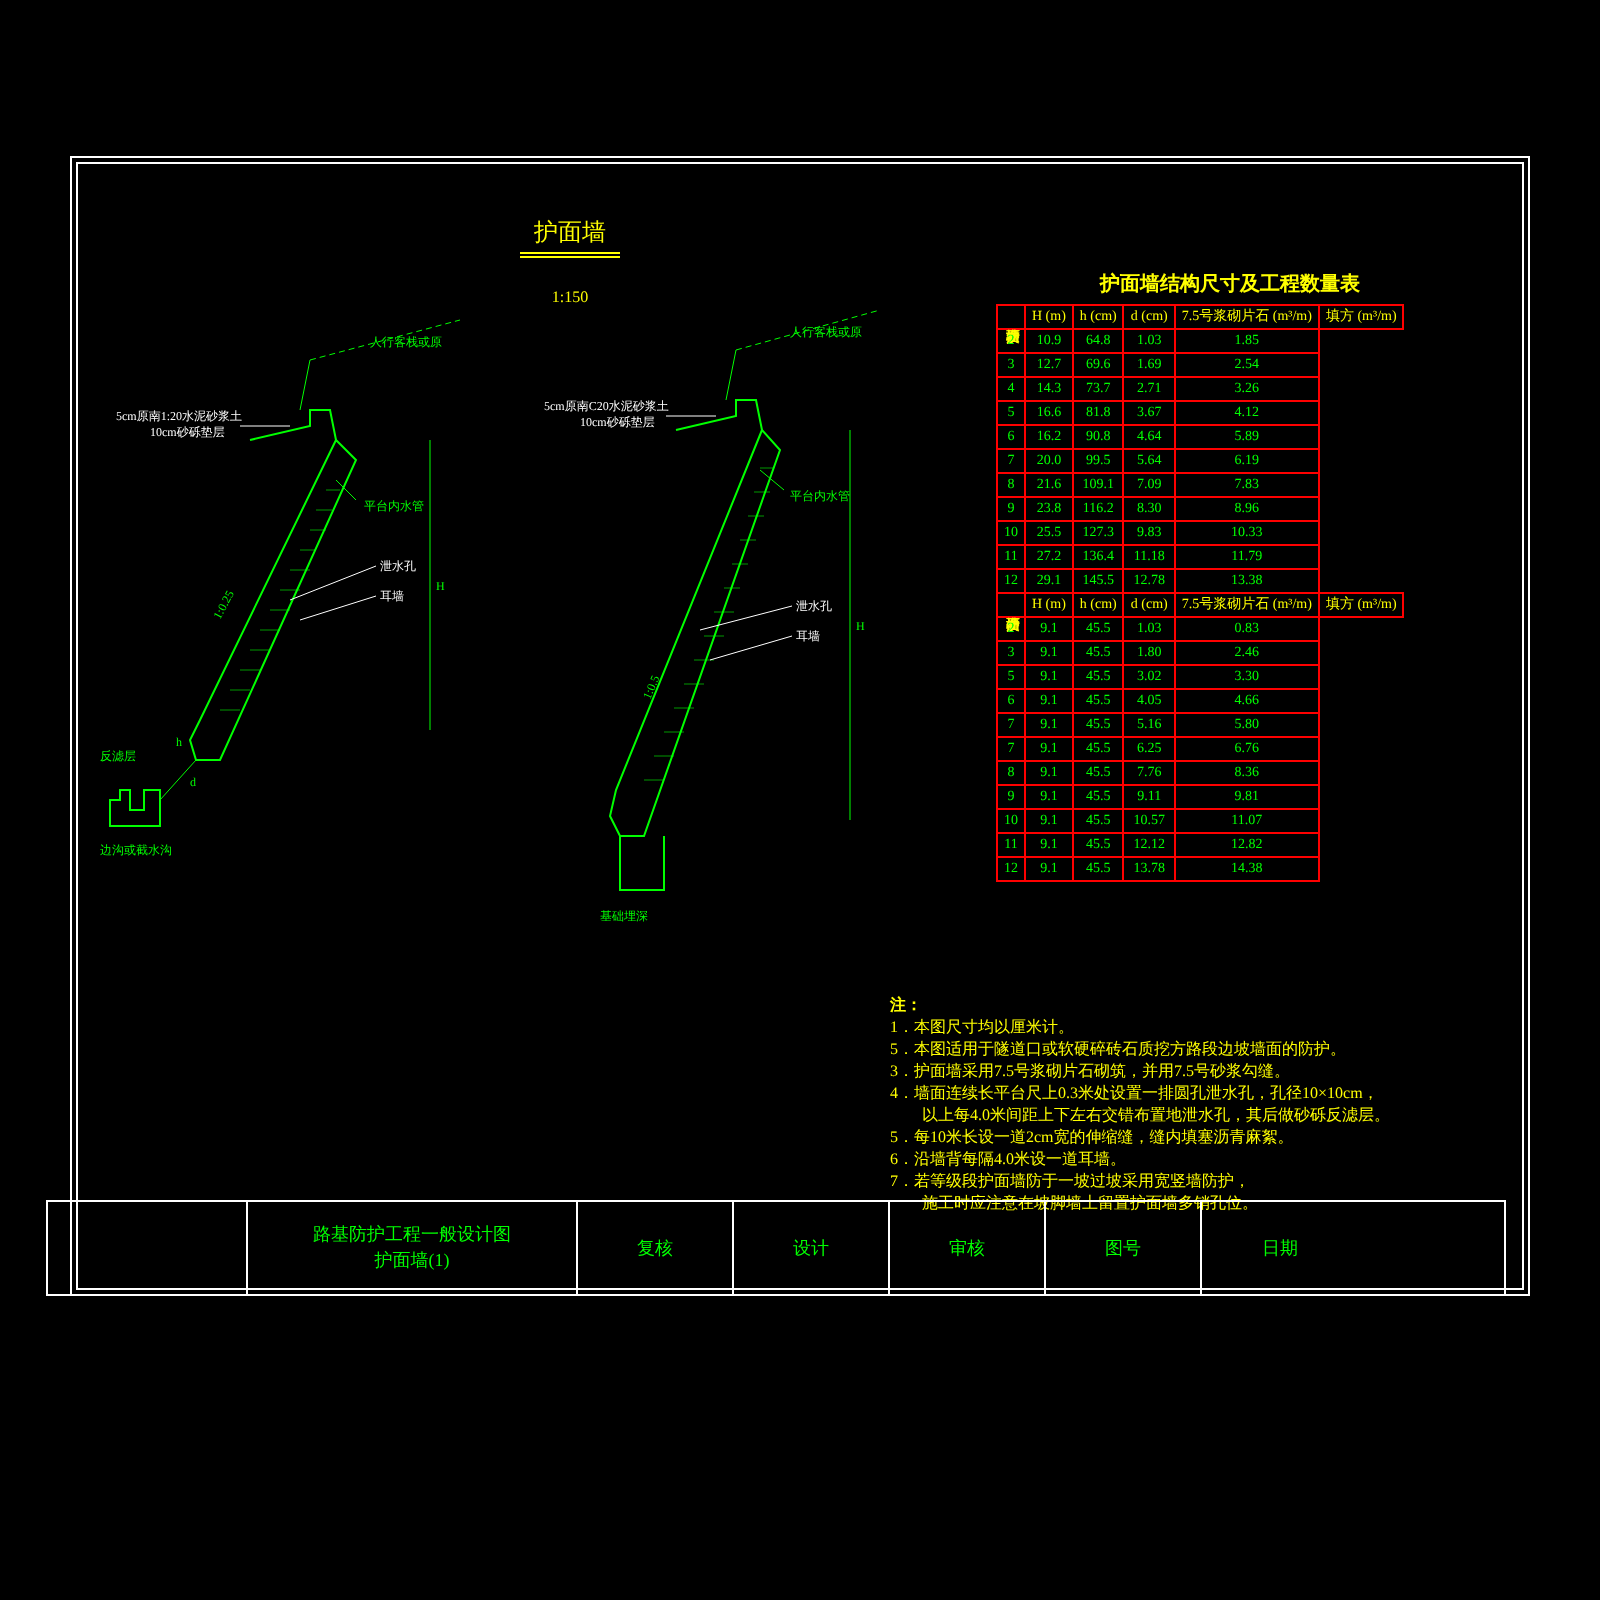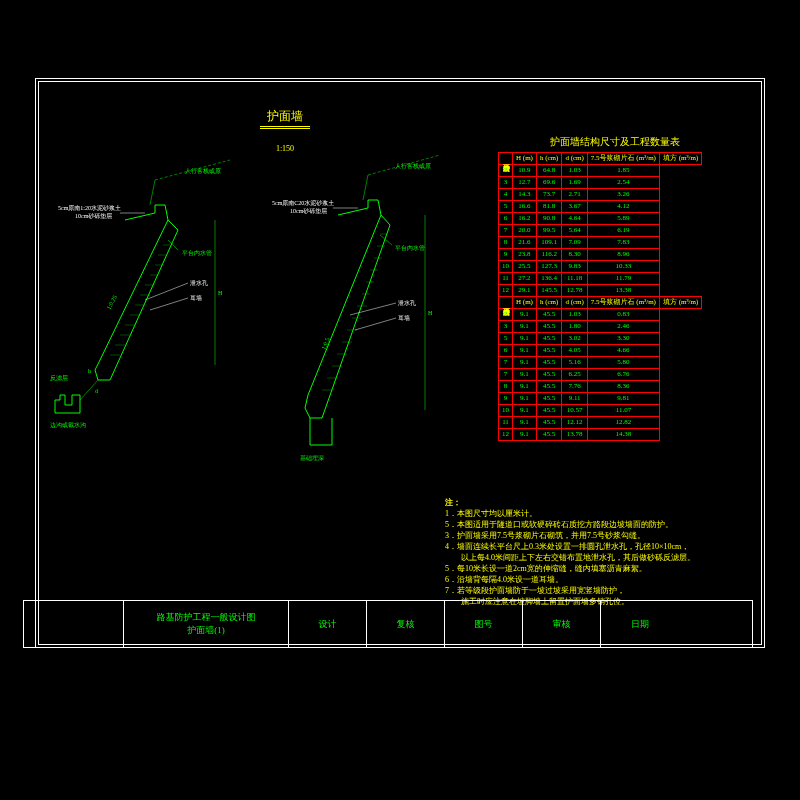--- a/index.html
+++ b/index.html
@@ -9,21 +9,21 @@
 .title{position:absolute;left:260px;top:108px;color:#ff0;font-size:12px;font-weight:normal;text-align:center}
 .title-line{border-bottom:1px solid #ff0;width:50px;margin:1px auto}
 .scale{color:#ff0;font-size:8px;text-align:center;margin-top:15px}
 svg{position:absolute}
 .dim-line{stroke:#0f0;stroke-width:0.5;fill:none}
 .wall-line{stroke:#0f0;stroke-width:1;fill:none}
 .dashed{stroke:#0f0;stroke-width:0.5;stroke-dasharray:3,2;fill:none}
 .white-line{stroke:#fff;stroke-width:0.5;fill:none}
 .lbl{fill:#0f0;font-size:6px;font-family:SimSun}
 .lbl-w{fill:#fff;font-size:6px;font-family:SimSun}
-.tbl-title{position:absolute;left:550px;top:135px;color:#ff0;font-size:10px;font-weight:normal}
+.tbl-title{position:absolute;left:550px;top:135px;color:#ff0;font-size:10px;font-weight:bold}
 .table{position:absolute;left:498px;top:152px;border-collapse:collapse;font-size:7px}
 .table td,.table th{border:1px solid #f00;padding:1px 3px;text-align:center;line-height:9px}
 .table th{color:#ff0;font-weight:normal}
 .table td{color:#0f0}
 .table .side{color:#ff0;writing-mode:vertical-rl;padding:2px 1px}
 .notes{position:absolute;left:445px;top:497px;font-size:8px;line-height:11px}
 .notes-title{color:#ff0;font-weight:bold}
 .notes-line{color:#ff0}
 .titleblock{position:absolute;left:23px;top:600px;width:730px;height:48px;border:1px solid #fff;display:flex}
 .tb-cell{border-right:1px solid #fff;display:flex;align-items:center;justify-content:center;color:#0f0;font-size:9px;flex-direction:column}
@@ -325,18 +325,18 @@
       <div class="notes-line">　　施工时应注意在坡脚墙上留置护面墙多销孔位。</div>
     </div>
 </div>
 
 <div class="titleblock">
   <div class="tb-cell" style="width:100px"></div>
   <div class="tb-cell" style="width:165px">
     <span>路基防护工程一般设计图</span>
     <span>护面墙(1)</span>
   </div>
+  <div class="tb-cell" style="width:78px">复核</div>
   <div class="tb-cell" style="width:78px">设计</div>
-  <div class="tb-cell" style="width:78px">复核</div>
+  <div class="tb-cell" style="width:78px">审核</div>
   <div class="tb-cell" style="width:78px">图号</div>
-  <div class="tb-cell" style="width:78px">审核</div>
   <div class="tb-cell" style="width:78px">日期</div>
 </div>
 
 </body></html>

